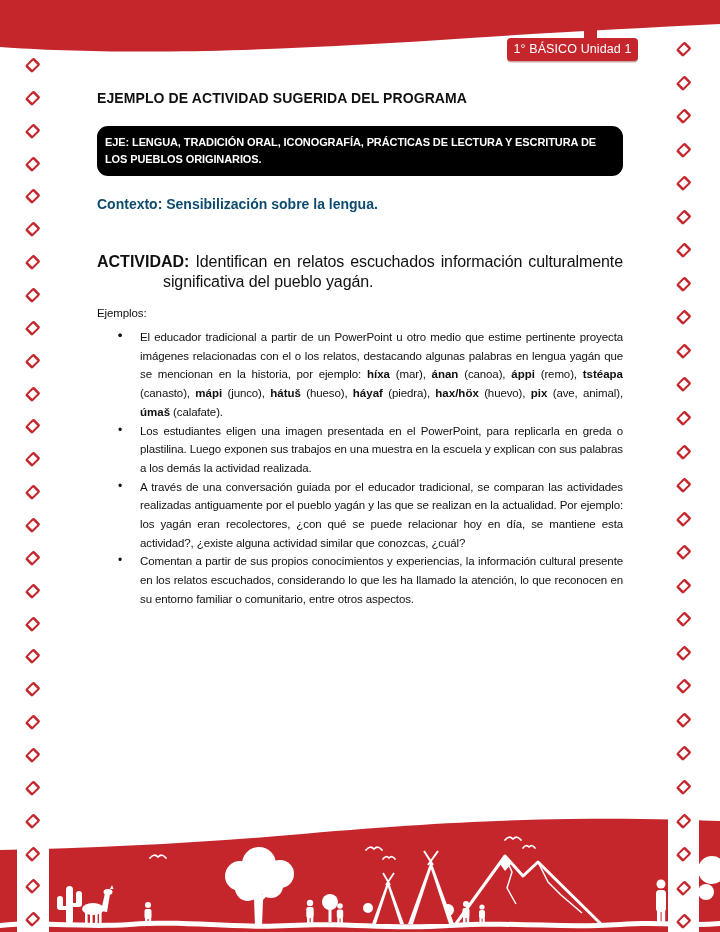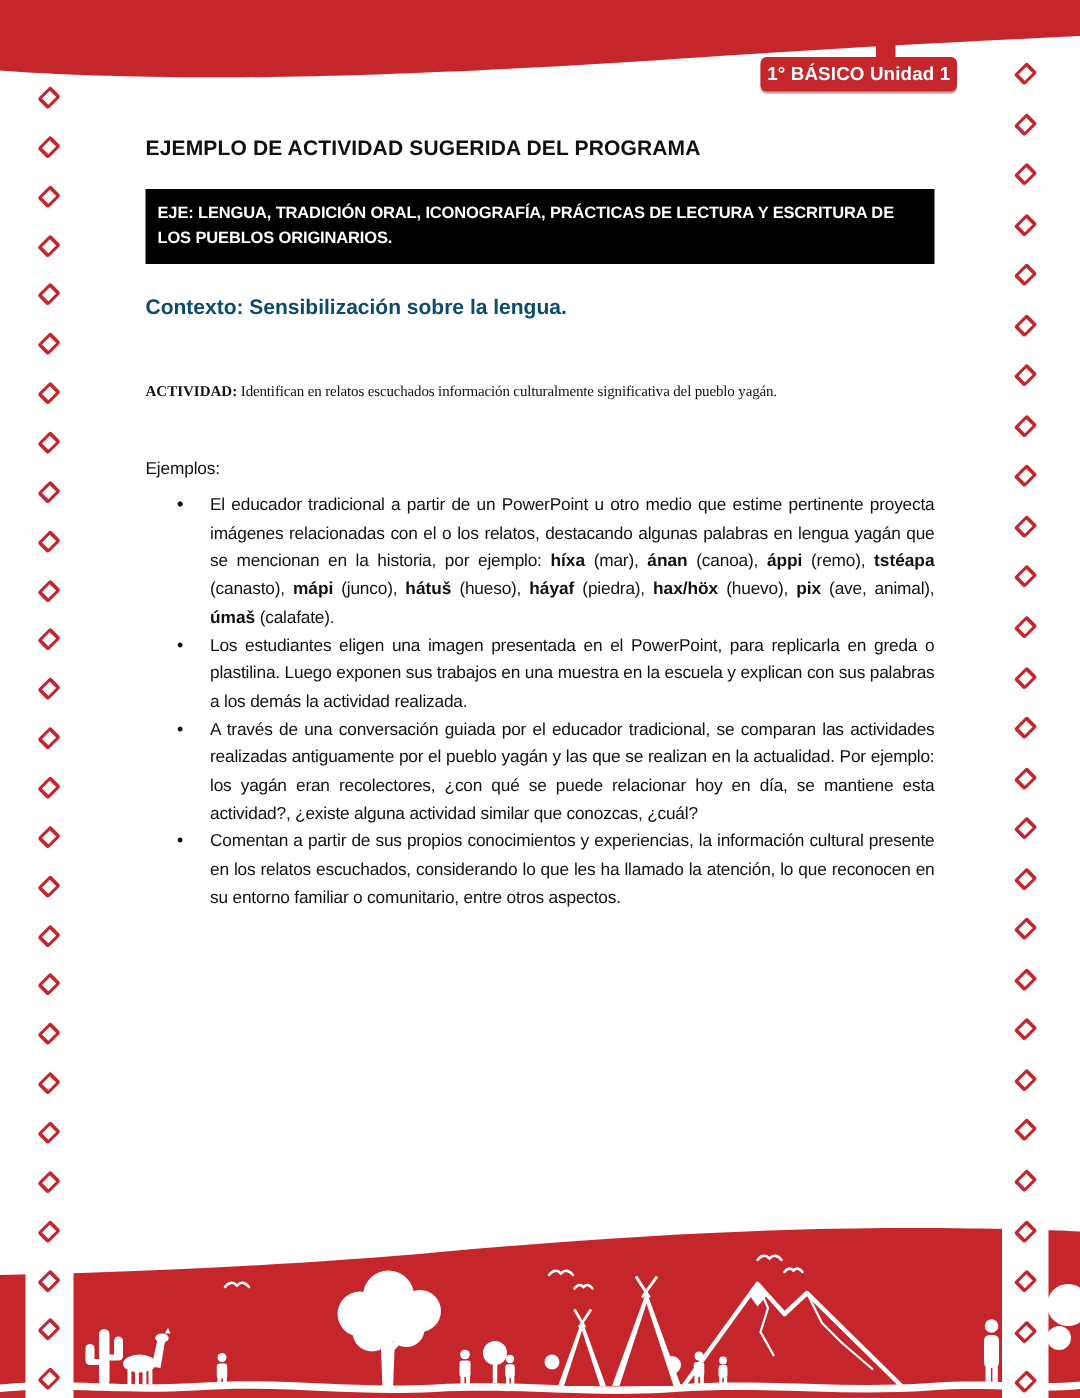--- a/index.html
+++ b/index.html
@@ -15,21 +15,21 @@
     background:var(--bg);
     overflow:hidden;
     font-family:"Liberation Sans", sans-serif;
     color:#111;
   }
   
   .header-wave{position:absolute;top:0;left:0;width:720px;height:64px;display:block;}
   .unit-badge{
     position:absolute;left:507px;top:38px;width:131px;height:23px;
     background:var(--red);color:#fff;border-radius:4px;
-    font-size:12.5px;font-weight:700;line-height:23px;text-align:center;
+    font-size:12.5px;font-weight:400;line-height:23px;text-align:center;
     box-shadow:0 1.5px 0 rgba(110,0,10,.35);
     letter-spacing:.1px;
   }
   
   .ornament-col{
     position:absolute;width:12px;
     display:flex;flex-direction:column;justify-content:space-between;align-items:center;
     z-index:5;
   }
   .ornament-col.left{left:27px;top:60px;height:864px;}
@@ -48,31 +48,31 @@
     position:absolute;top:90px;left:0;width:526px;margin:0;
     text-align:left;font-size:14px;font-weight:bold;color:#101010;
     letter-spacing:.1px;
   }
   .eje-banner{
     position:absolute;top:126px;left:0;width:510px;
     background:var(--black);color:#fff;
     padding:8px 8px 9px 8px;
     font-size:11px;font-weight:bold;line-height:16.5px;
     letter-spacing:-0.1px;
+    border-radius:11px;
   }
   .contexto-line{
     position:absolute;top:196px;left:0;width:526px;margin:0;
     font-size:14px;font-weight:bold;color:#0c4a6e;
   }
   .actividad-para{
     position:absolute;top:252px;left:0;width:526px;margin:0;
-    font-size:10px;line-height:19.5px;text-align:justify;
+    font-size:16px;line-height:19.5px;text-align:justify;
     padding-left:66px;text-indent:-66px;box-sizing:border-box;
     letter-spacing:-0.1px;
-    font-family:Liberation Serif, serif;
   }
   .actividad-para b{letter-spacing:0;}
   .ejemplos-label{
     position:absolute;top:307px;left:0;margin:0;
     font-size:11.5px;letter-spacing:-0.1px;
   }
   .bullet-list{
     position:absolute;top:328px;left:0;width:526px;margin:0;padding:0;
     list-style:none;
   }

